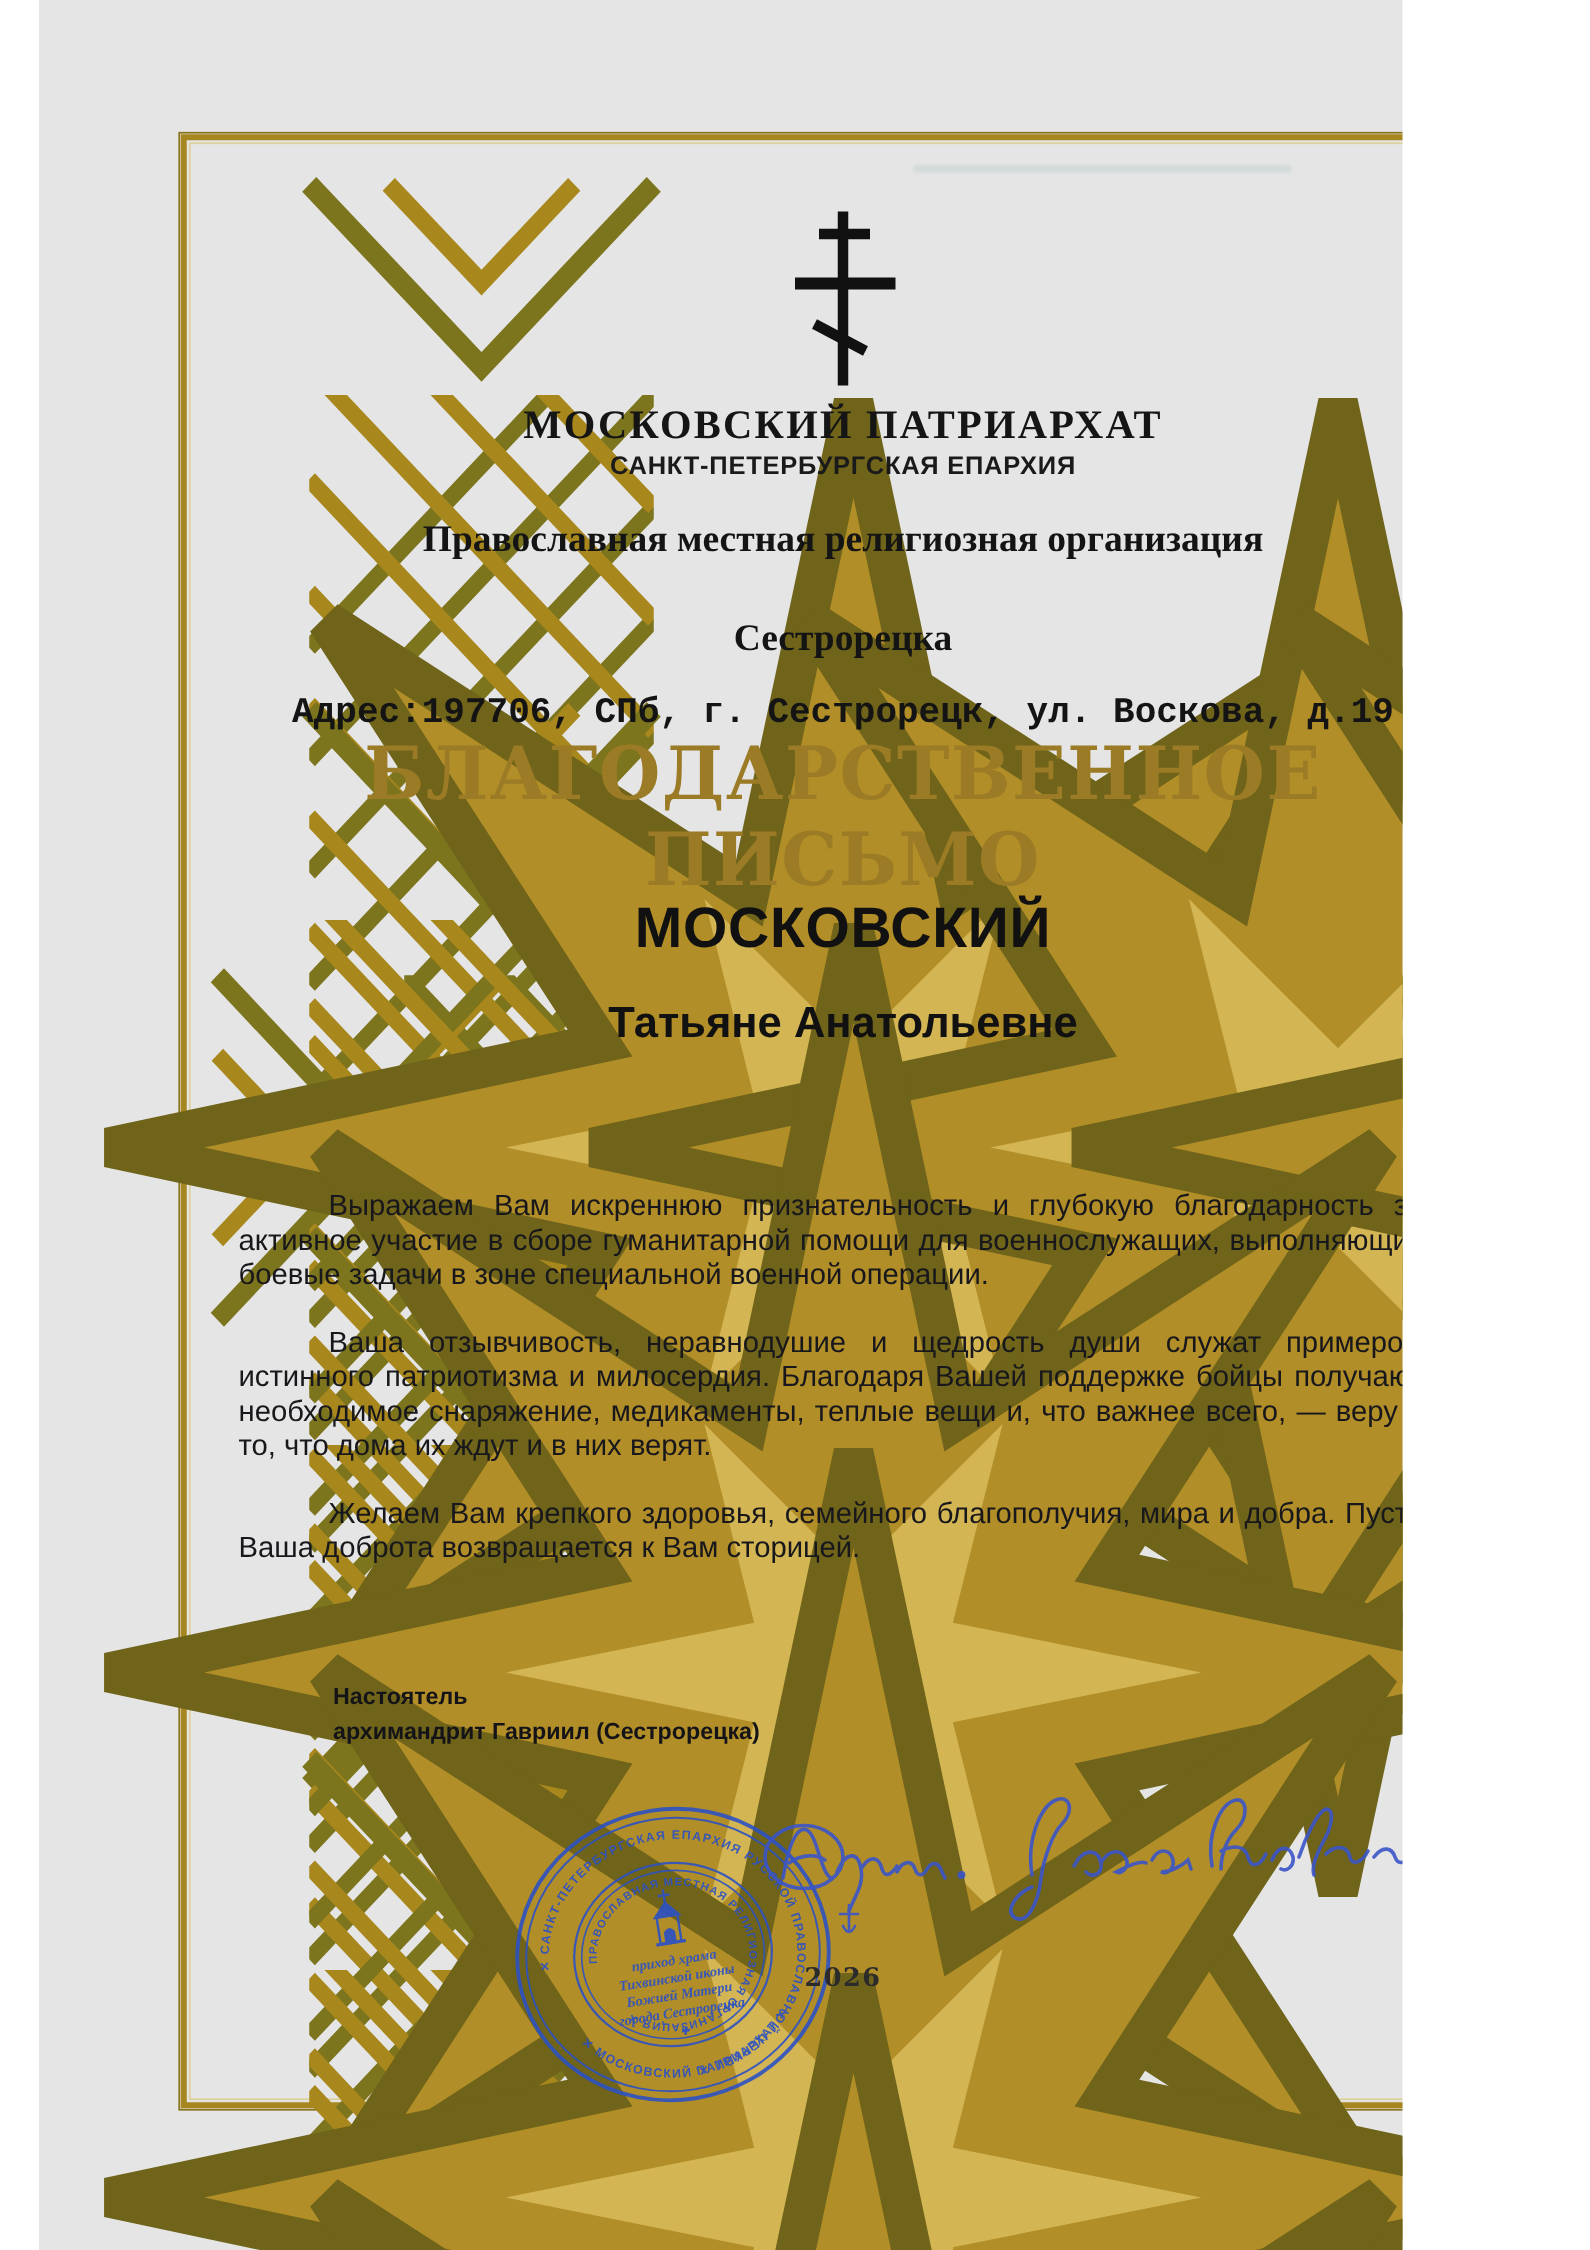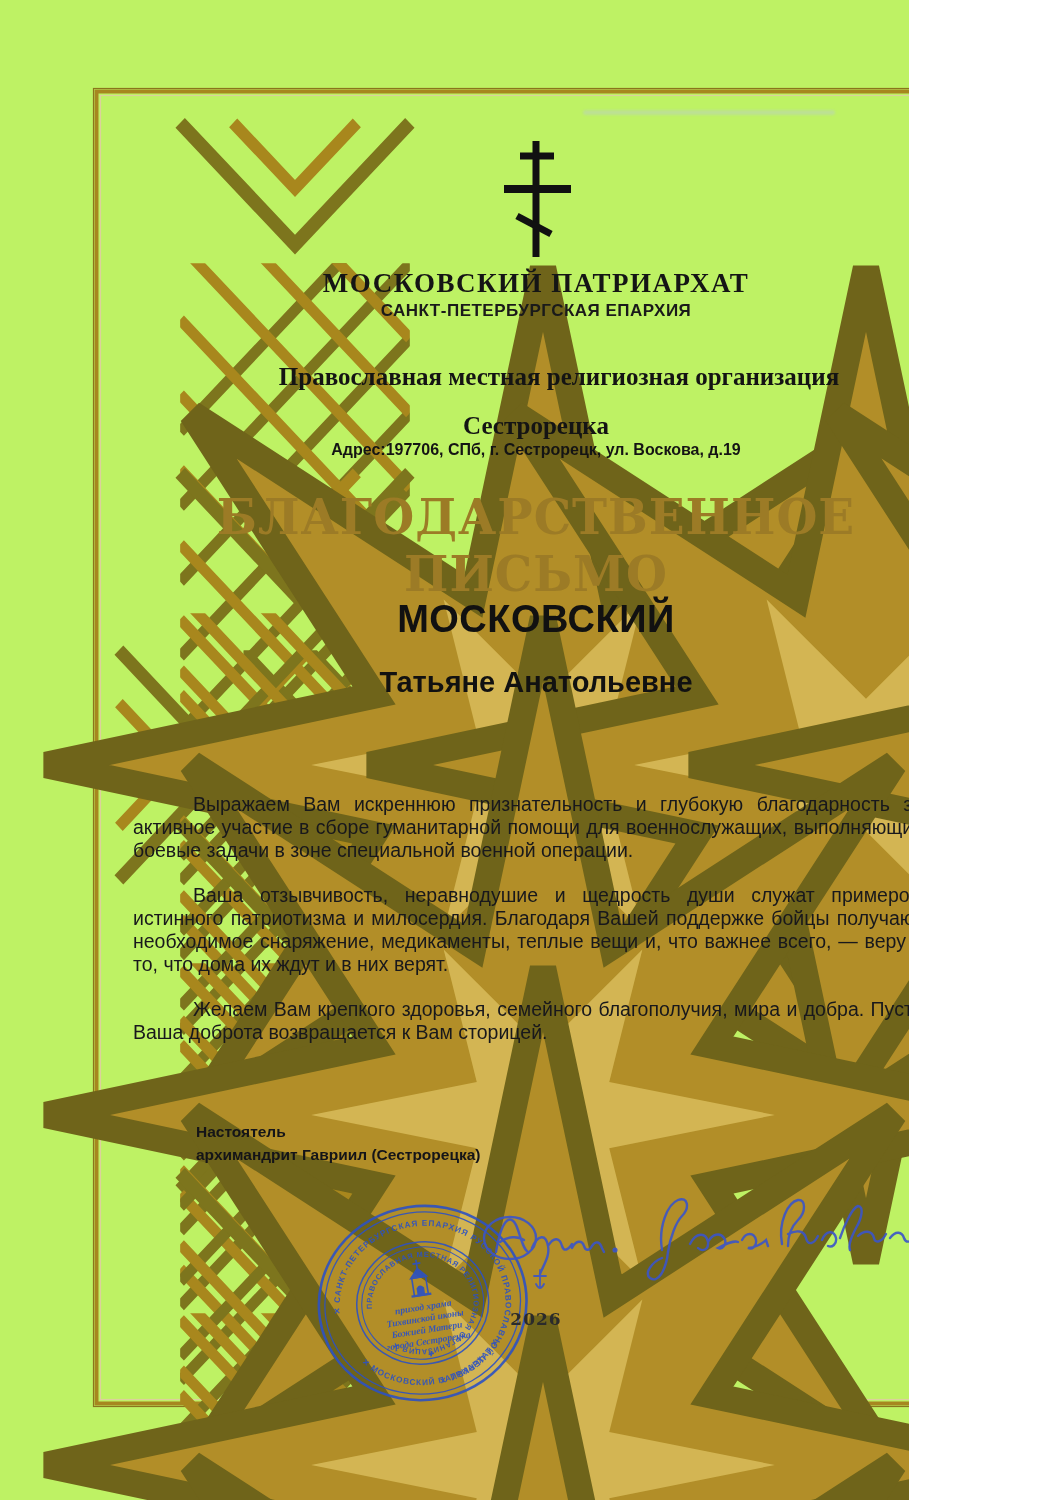--- a/index.html
+++ b/index.html
@@ -1,33 +1,33 @@
 <!DOCTYPE html>
 <html><head>
 <meta charset="utf-8">
 <style>
   html,body { margin:0; padding:0; background:#ffffff; }
-  .page { position:relative; width:909px; height:1500px; background:#bef264;
-          overflow:hidden; font-family:"Liberation Sans", sans-serif; color:#1b1b1b; }
+  .page { position:relative; width:909px; height:1500px; background:#e5e5e5;
+          overflow:hidden; font-family:"Liberation Sans", sans-serif; color:#1b1b1b;margin-left:26px; }
   .border-svg { position:absolute; left:0; top:0; width:1060px; height:1500px; pointer-events:none; }
   .content { position:absolute; left:95px; top:90px; width:882px; height:1315px; }
   .abs { position:absolute; }
   .centered { left:0; width:100%; text-align:center; }
 
   .artifact { left:488px; top:20px; width:252px; height:5px;
               background:rgba(186,203,203,.45); border-radius:3px; filter:blur(1px); }
 
   .cross-wrap { left:403px; top:46px; width:80px; height:132px; }
 
   .patriarchate { top:178px; font-family:"Liberation Serif", serif; font-weight:bold;
                   font-size:27px; letter-spacing:1.5px; color:#151515; }
   .eparchy     { top:211px; font-weight:bold; font-size:17px; letter-spacing:.5px; color:#1a1a1a; }
   .org-line    { font-family:"Liberation Serif", serif; font-weight:bold; font-size:25px; color:#141414; }
-  .org1 { top:273px;padding-left:23px; } .org2 { top:289px; } .org3 { top:322px; }
-  .address { top:351px; font-family:Liberation Sans, sans-serif; font-weight:bold; font-size:16px; color:#141414; }
+  .org1 { top:256px; } .org2 { top:289px; } .org3 { top:322px; }
+  .address { top:372px; font-family:Liberation Mono, monospace; font-weight:bold; font-size:24px; color:#141414; }
 
   .doc-title { top:400px; font-family:"DejaVu Serif", serif; font-weight:bold;
                font-size:47px; letter-spacing:1px; color:#9c7b26; transform:scaleY(1.04); }
 
   .surname { top:508px; font-weight:bold; font-size:38px; letter-spacing:.5px; color:#111; }
   .name    { top:576px; font-weight:bold; font-size:29px; color:#111; }
 
   .body-text { left:38px; top:703px; width:790px; font-size:19.5px; line-height:23px;
                text-align:justify; color:#18181c; }
   .body-text p { margin:0 0 22px 0; text-indent:60px; }

